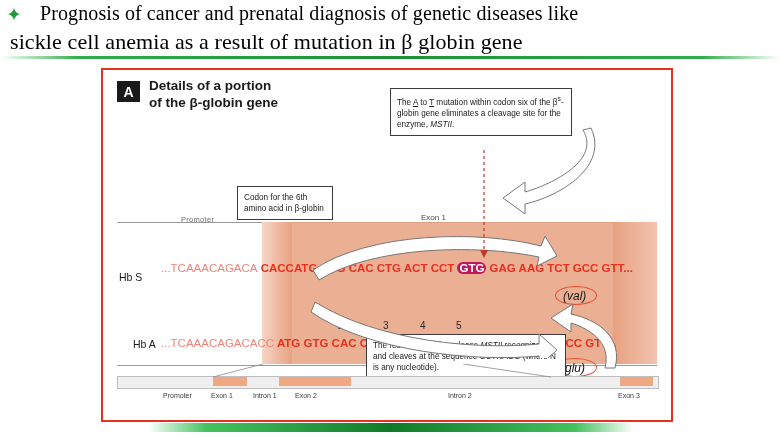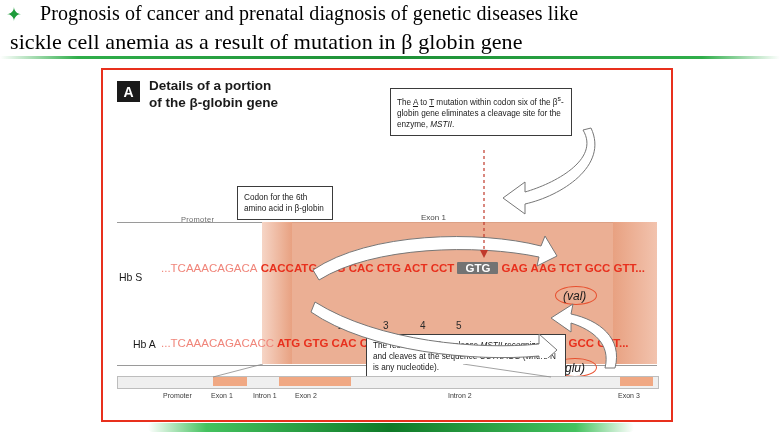--- a/index.html
+++ b/index.html
@@ -83,22 +83,22 @@
   }
 
   
   .seq-row{position:absolute;font-size:11.5px;font-weight:bold;white-space:nowrap;}
   .hb-label{
     position:absolute;font-size:10.5px;color:#1a1a1a;font-weight:normal;
   }
   .seq-left{color:#f0857a;font-weight:normal;}
   .seq-red{color:#e8301d;}
   .codon-box{
-    display:inline-block;background:#737373;color:#ffffff;
-    padding:0 8px;border-radius:1px;
+    display:inline-block;background:#be185d;color:#ffffff;
+    padding:0 2px;border-radius:6px;
   }
 
   
   .num-row{position:absolute;font-size:10px;color:#2a2a2a;white-space:nowrap;}
 
   
   .aa{
     position:absolute;font-size:12px;color:#1a1a1a;font-style:italic;
   }
   .ellipse{

